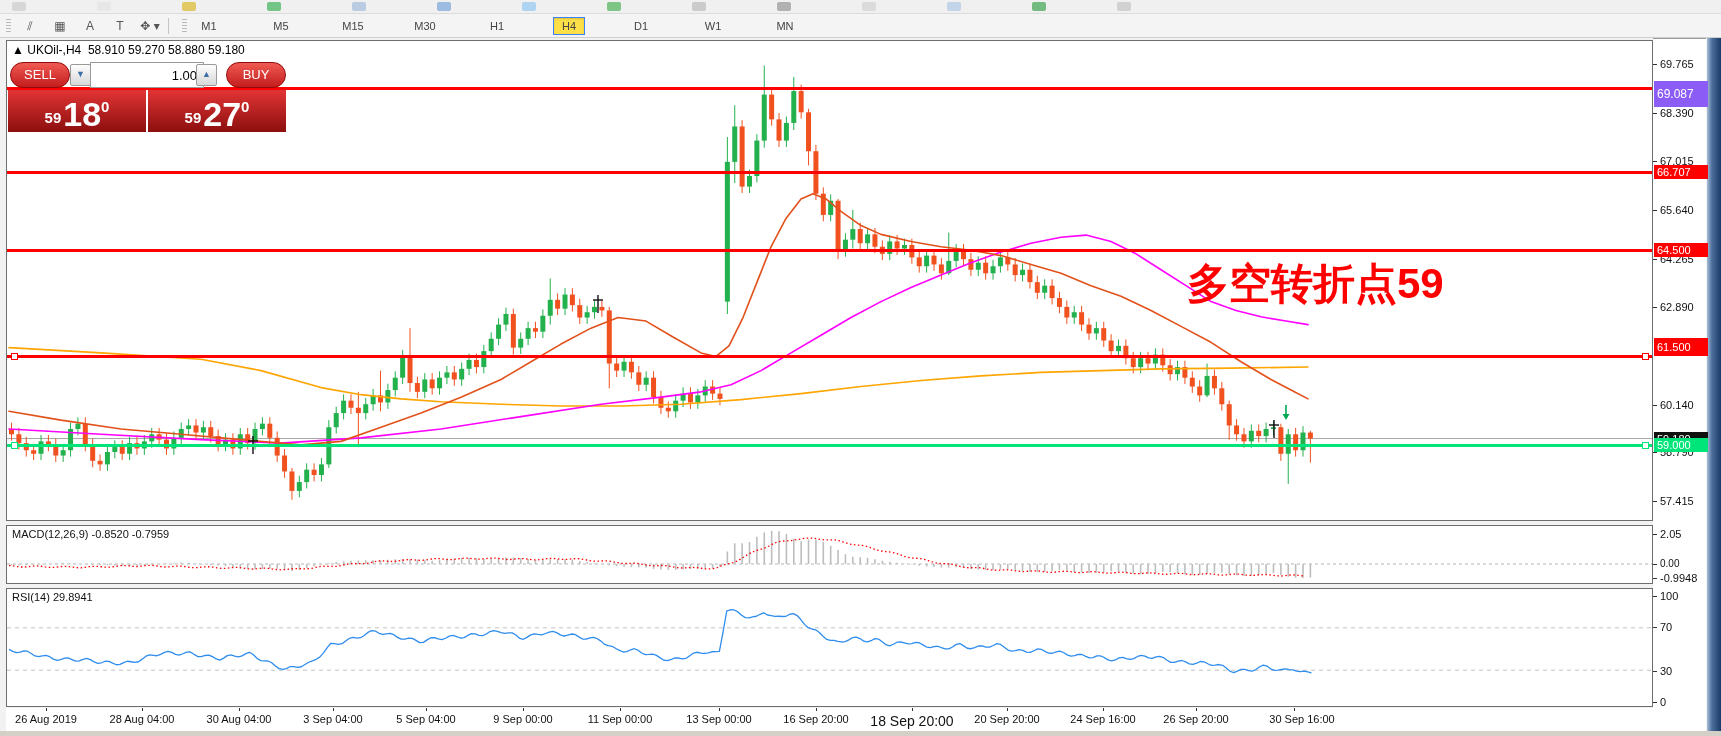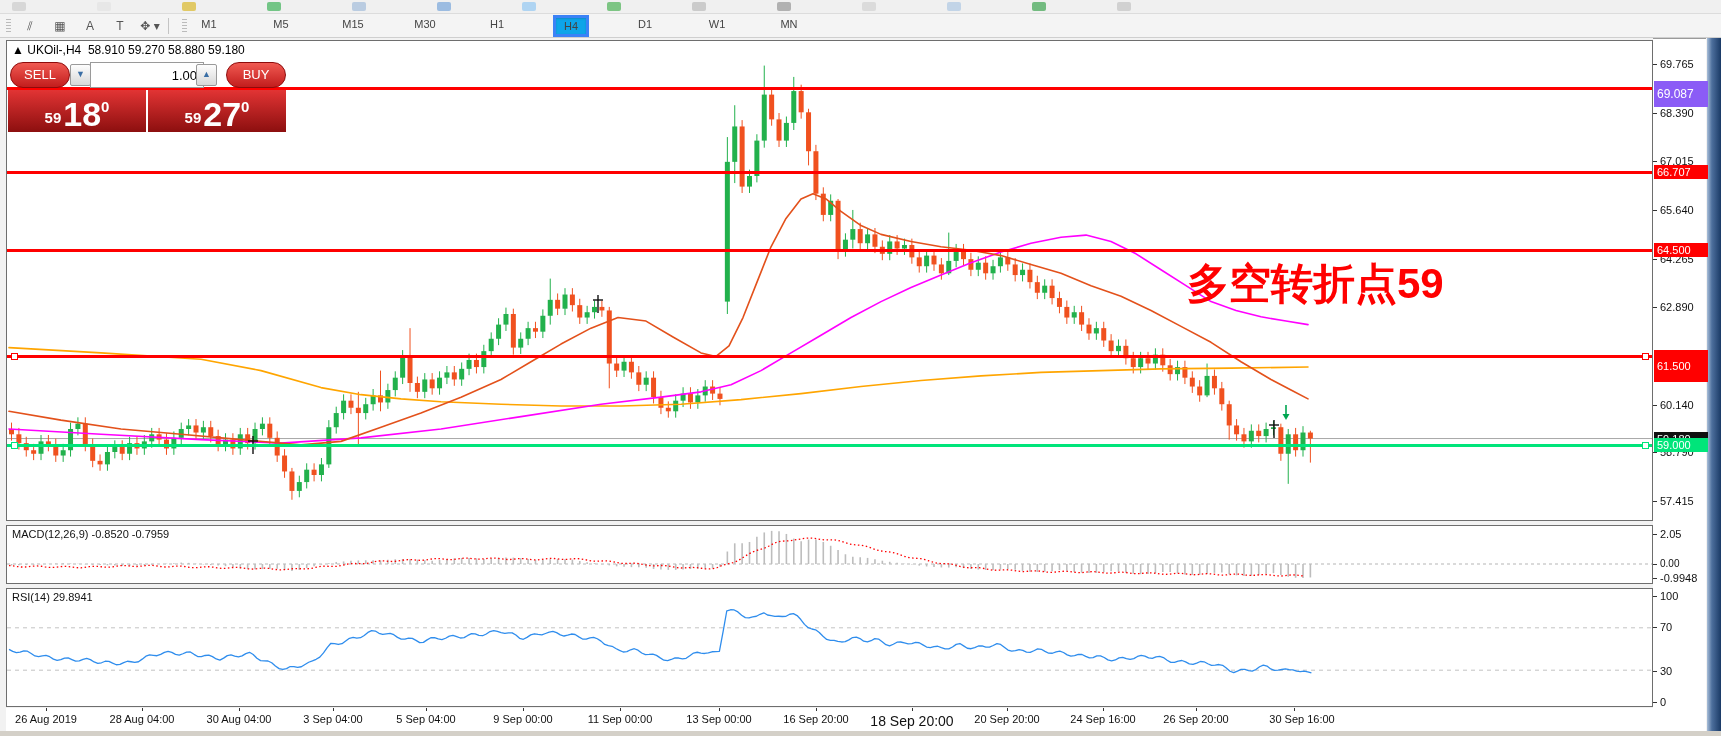--- a/index.html
+++ b/index.html
@@ -6,21 +6,21 @@
   #stage{position:relative;width:1721px;height:736px;background:#f2f2f2;overflow:hidden;}
   
   #topstrip{position:absolute;left:0;top:0;width:1721px;height:13px;background:#f0f0f0;border-bottom:1px solid #dcdcdc;}
   .blob{position:absolute;top:2px;height:9px;border-radius:2px;}
   
   #toolbar{position:absolute;left:0;top:14px;width:1721px;height:23px;background:#f4f4f4;border-bottom:1px solid #cfcfcf;display:flex;align-items:center;}
   .tool{width:22px;height:18px;margin-left:8px;display:flex;align-items:center;justify-content:center;font-size:12px;color:#555;cursor:pointer;}
   .sep{width:1px;height:16px;background:#c4c4c4;margin:0 7px;}
   .grip{width:5px;height:14px;margin-left:6px;background:repeating-linear-gradient(to bottom,#bbb 0 1px,transparent 1px 3px);}
   .tf{min-width:22px;padding:2px 4px;margin:0 2px;font-size:11px;color:#444;text-align:center;border:1px solid transparent;cursor:pointer;}
-  .tf.active{border:3px solid #3b82f6;background:#0ea5e9;box-shadow:inset 0 1px 2px rgba(0,0,0,.15);}
+  .tf.active{border:1px solid #3b82f6;background:#fde047;box-shadow:inset 0 1px 2px rgba(0,0,0,.15);}
   
   .pane{position:absolute;left:6px;width:1647px;background:#fff;border:1px solid #6e6e6e;box-sizing:border-box;}
   #main-pane{top:40px;height:481px;}
   #macd-pane{top:525px;height:59px;padding-left:38px;}
   #rsi-pane{top:588px;height:119px;}
   .pane svg{position:absolute;left:0;top:0;}
   .pane-label{position:absolute;left:5px;top:2px;font-size:11px;color:#111;z-index:6;white-space:pre;}
   #symbol-title{position:absolute;left:12px;top:43px;font-size:12px;color:#000;z-index:7;white-space:pre;}
   
   #y-axis{position:absolute;left:1653px;top:38px;width:53px;height:694px;background:#fff;border-top:1px solid #9a9a9a;}
@@ -684,21 +684,21 @@
       <div style="top: 268px; left: 0px; width: 4px; height: 1px; background: rgb(51, 51, 51); position: absolute;"></div>
       <div style="top: 360px; font-size: 11px; left: 7px; color: rgb(17, 17, 17); position: absolute;">60.140</div>
       <div style="top: 366px; left: 0px; width: 4px; height: 1px; background: rgb(51, 51, 51); position: absolute;"></div>
       <div style="top: 407px; font-size: 11px; left: 7px; color: rgb(17, 17, 17); position: absolute;">58.790</div>
       <div style="top: 413px; left: 0px; width: 4px; height: 1px; background: rgb(51, 51, 51); position: absolute;"></div>
       <div style="top: 456px; font-size: 11px; left: 7px; color: rgb(17, 17, 17); position: absolute;">57.415</div>
       <div style="top: 462px; left: 0px; width: 4px; height: 1px; background: rgb(51, 51, 51); position: absolute;"></div>
       <div style="top: 41.9907px; left: 1px; width: 48px; background: #8b5cf6; color: rgb(255, 255, 255); font-size: 12px; padding: 6px 3px; z-index: 5; position: absolute;">69.087</div>
       <div style="top: 126.206px; left: 1px; width: 48px; background: rgb(255, 0, 0); color: rgb(255, 255, 255); font-size: 11px; padding: 1px 3px; z-index: 5; position: absolute;">66.707</div>
       <div style="top: 204.299px; left: 1px; width: 48px; background: rgb(255, 0, 0); color: rgb(255, 255, 255); font-size: 11px; padding: 1px 3px; z-index: 5; position: absolute;">64.500</div>
-      <div style="top: 311px; left: 1px; width: 48px; background: rgb(255, 0, 0); color: rgb(255, 255, 255); font-size: 11px; padding: 10px 3px; z-index: 5; position: absolute;">61.500</div>
+      <div style="top: 299px; left: 1px; width: 48px; background: rgb(255, 0, 0); color: rgb(255, 255, 255); font-size: 11px; padding: 3px 3px; z-index: 5; position: absolute;">61.500</div>
       <div style="top: 392.544px; left: 1px; width: 48px; background: rgb(16, 16, 16); color: rgb(255, 255, 255); font-size: 11px; padding: 1px 3px; z-index: 5; position: absolute;">59.180</div>
       <div style="top: 398.914px; left: 1px; width: 48px; background: rgb(0, 229, 122); color: rgb(255, 255, 255); font-size: 11px; padding: 1px 3px; z-index: 5; position: absolute;">59.000</div>
       <div style="top: 489px; left: 7px; font-size: 11px; color: rgb(17, 17, 17); position: absolute;">2.05</div>
       <div style="top: 495px; left: 0px; width: 4px; height: 1px; background: rgb(51, 51, 51); position: absolute;"></div>
       <div style="top: 519px; left: 7px; font-size: 10px; color: rgb(17, 17, 17); position: absolute;">0.00</div>
       <div style="top: 525px; left: 0px; width: 4px; height: 1px; background: rgb(51, 51, 51); position: absolute;"></div>
       <div style="top: 533px; left: 7px; font-size: 11px; color: rgb(17, 17, 17); position: absolute;">-0.9948</div>
       <div style="top: 539px; left: 0px; width: 4px; height: 1px; background: rgb(51, 51, 51); position: absolute;"></div>
       <div style="top: 551px; left: 7px; font-size: 11px; color: rgb(17, 17, 17); position: absolute;">100</div>
       <div style="top: 557px; left: 0px; width: 4px; height: 1px; background: rgb(51, 51, 51); position: absolute;"></div>

